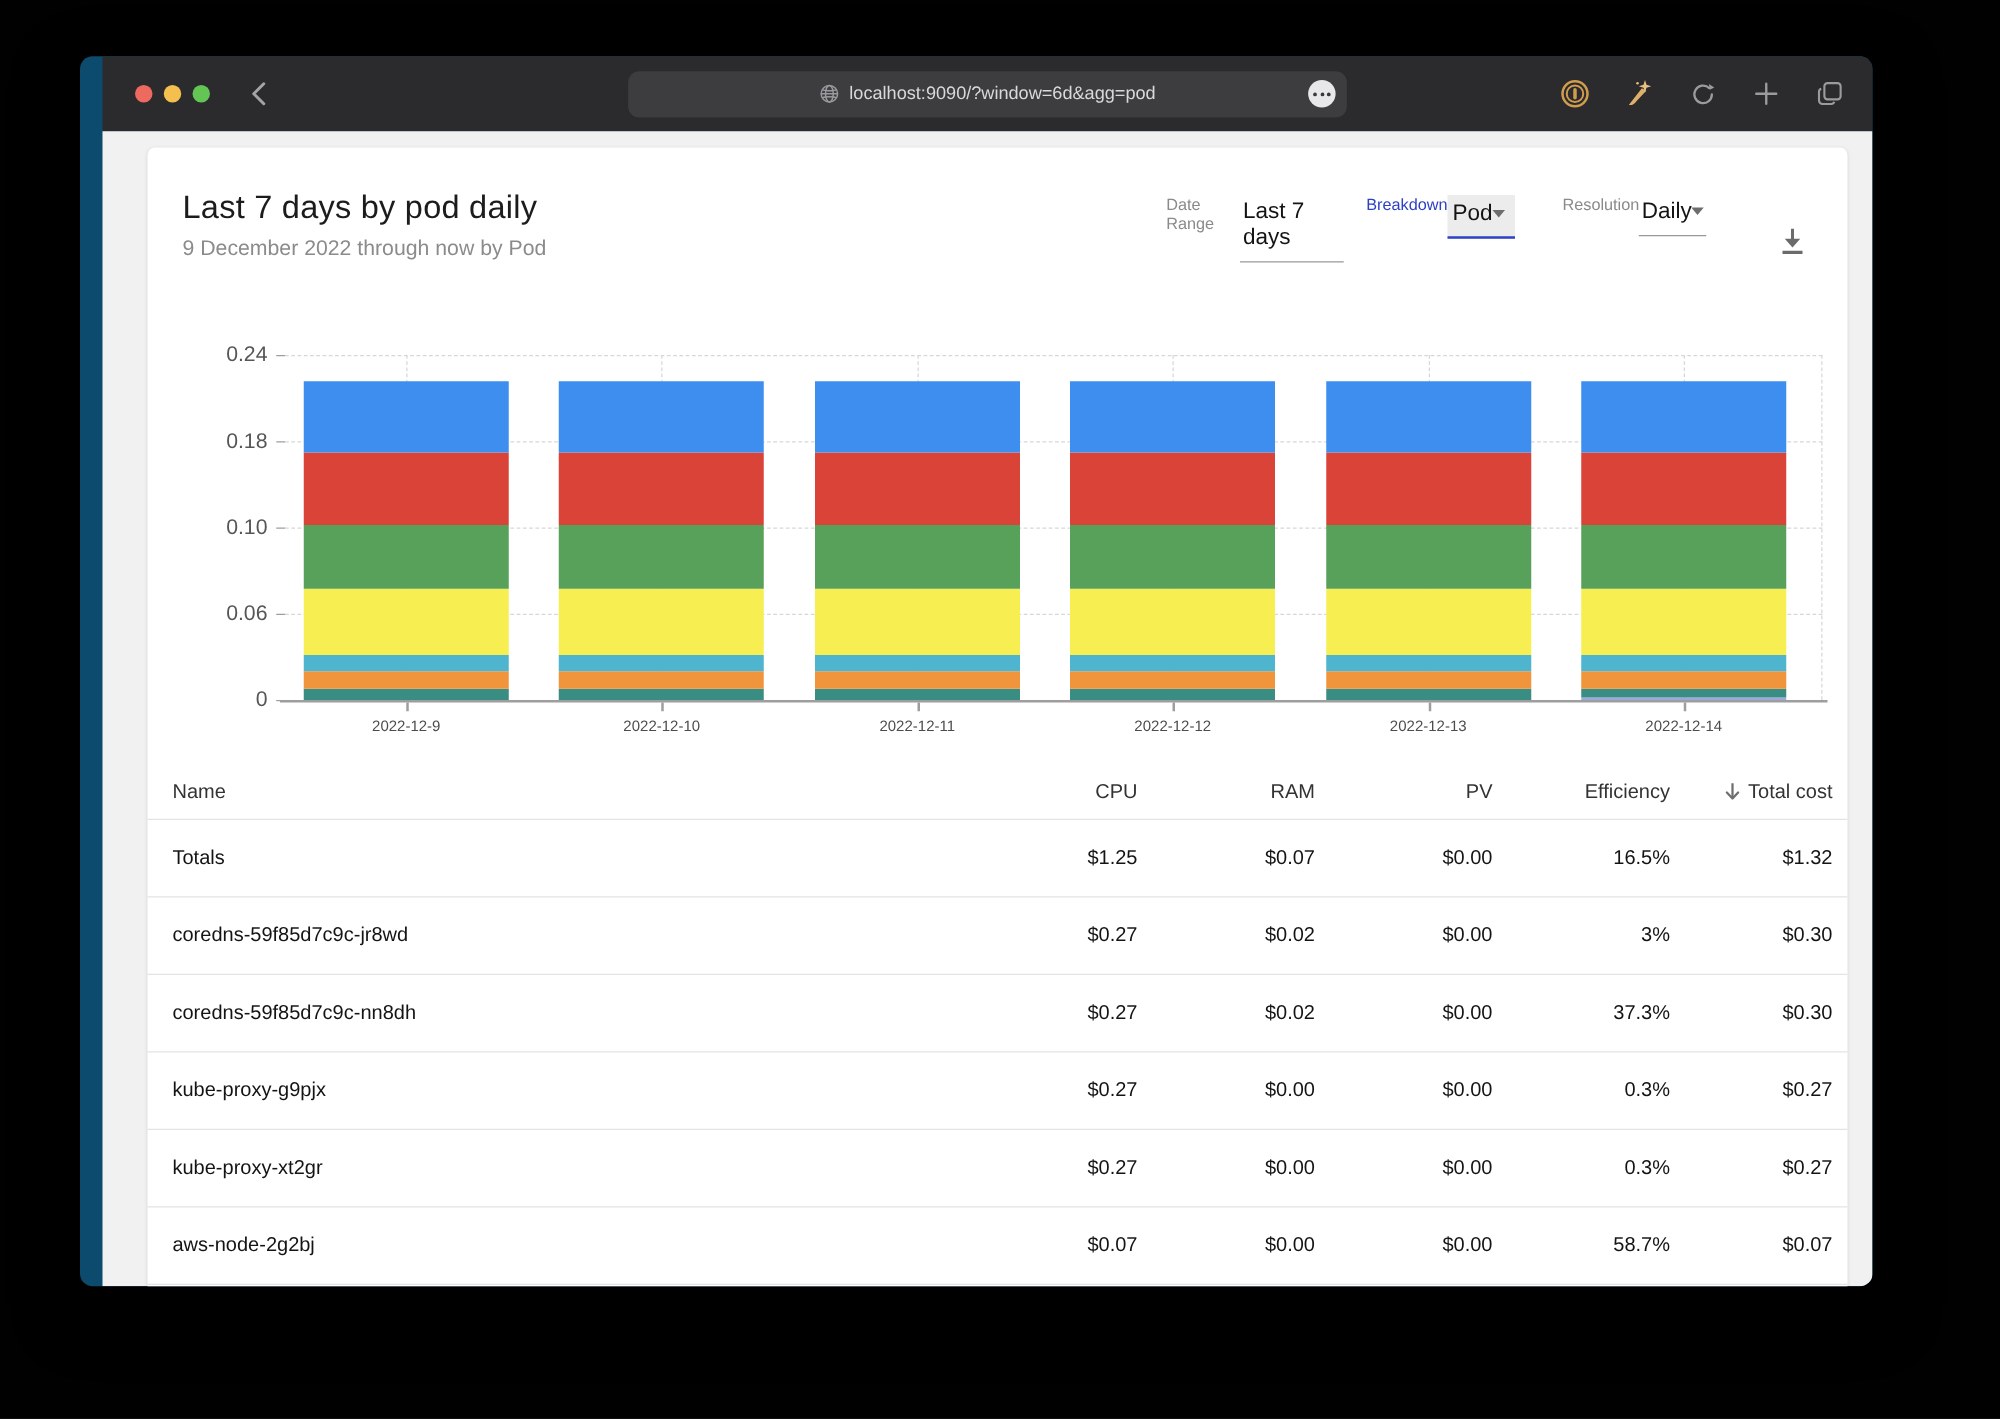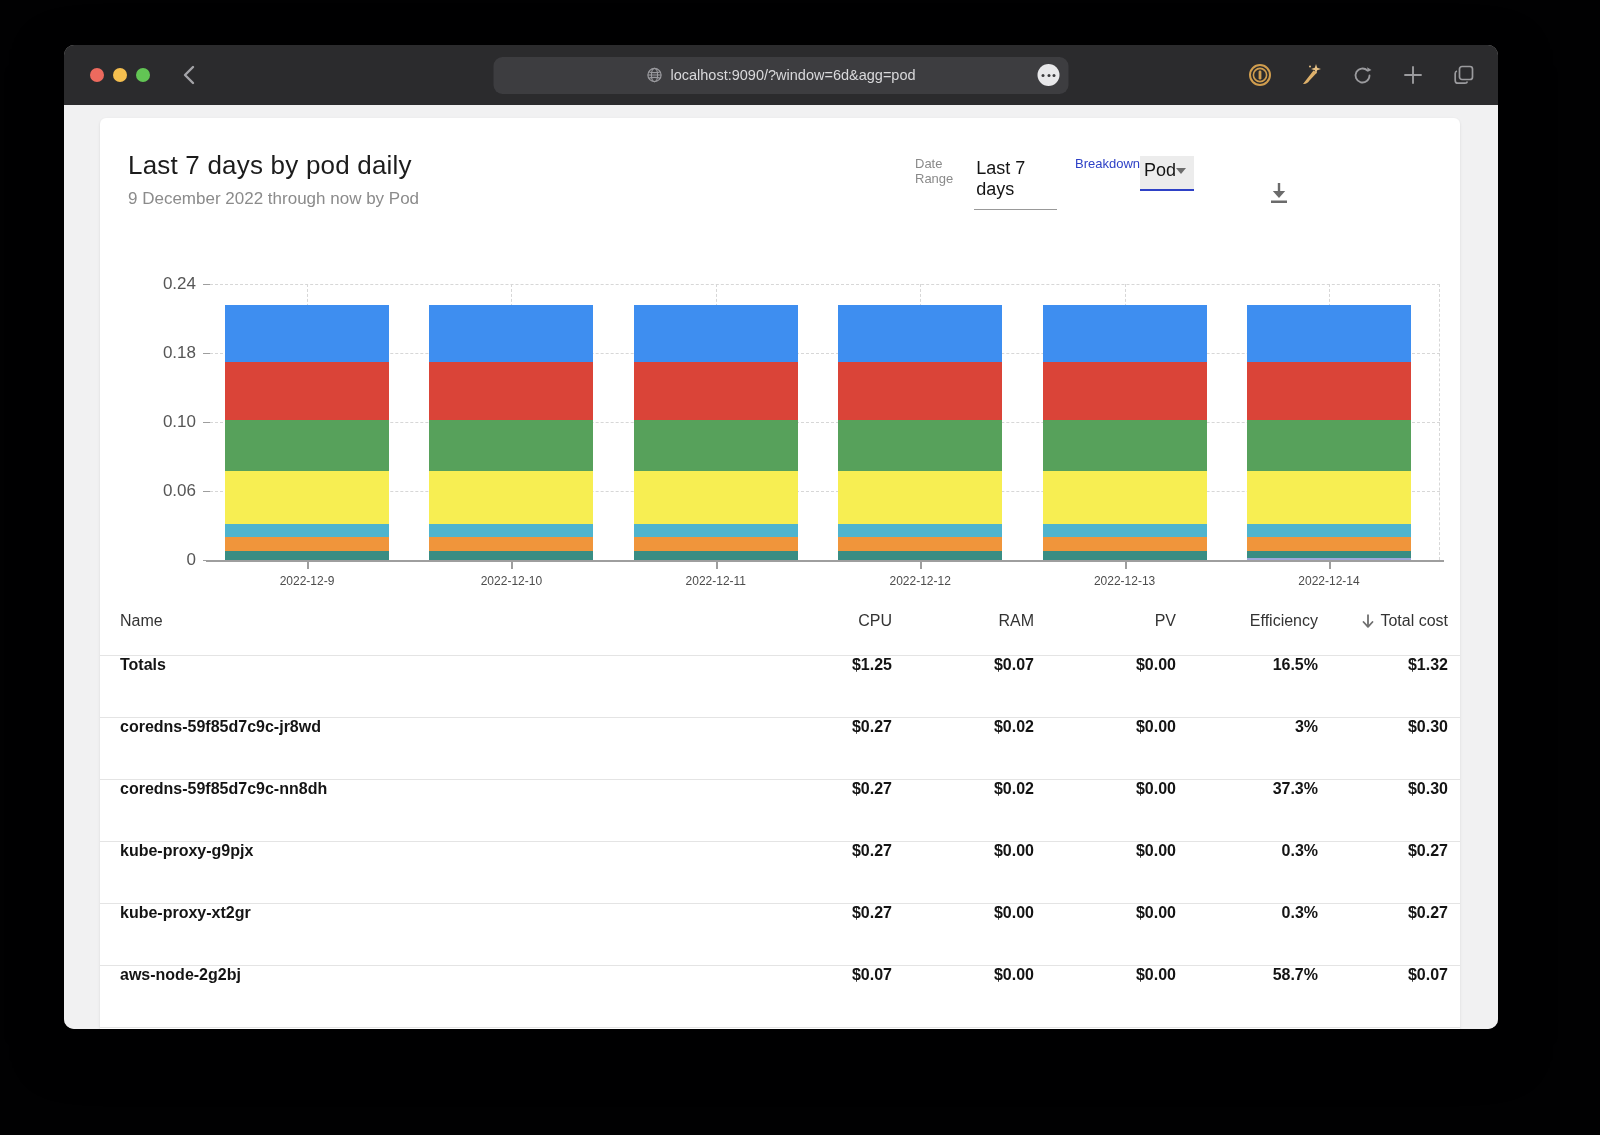--- a/index.html
+++ b/index.html
@@ -1,21 +1,21 @@
 <!DOCTYPE html>
 <html><head>
 <meta charset="utf-8">
 <style>
   * { margin:0; padding:0; box-sizing:border-box; }
   html,body { width:1600px; height:1135px; background:#010102; font-family:"Liberation Sans", sans-serif; overflow:hidden; }
 
   
   .window { position:absolute; left:64px; top:45px; width:1434px; height:984px;
-            border-radius:10px; overflow:hidden; background:#a3a3a3;
-            box-shadow:0 18px 50px rgba(0,0,0,.55); }
+            border-radius:10px; overflow:hidden; background:#0c4a6e;
+            box-shadow:0 18px 50px rgba(0,0,0,.55);padding-left:18px; }
 
   
   .chrome { position:relative; height:60px; background:#2b2b2d; display:flex; align-items:center; }
   .traffic { display:flex; gap:9px; margin-left:26px; }
   .light { width:14px; height:14px; border-radius:50%; }
   .back-btn { margin-left:26px; width:24px; height:24px; display:flex; align-items:center; justify-content:center; cursor:pointer; }
   .url-bar { position:absolute; left:50%; transform:translateX(-50%); width:575px; height:37px;
              background:#3d3d40; border-radius:9px; display:flex; align-items:center; justify-content:center; }
   .url-text { color:#d9d9db; font-size:14.5px; display:flex; align-items:center; gap:8px; }
   .url-more { position:absolute; right:9px; top:50%; transform:translateY(-50%); width:22px; height:22px;
@@ -55,23 +55,23 @@
   .grid-v { position:absolute; top:0; height:276px; border-left:1px dashed #d7d7d7; }
   .baseline { position:absolute; left:106px; top:292px; width:1238px; height:2px; background:#9e9e9e; }
   .y-tick { position:absolute; height:1px; width:7px; background:#9e9e9e; }
   .x-tick { position:absolute; top:294px; height:7px; border-left:2px solid #9e9e9e; }
   .y-label { position:absolute; left:0; width:96px; text-align:right; font-size:17px; color:#565656; }
   .x-label { position:absolute; width:170px; text-align:center; font-size:12px; color:#4c4c4c; top:306px; }
   .bar-seg { position:absolute; width:164px; }
 
   
   .cost-table { position:absolute; left:0; top:494px; width:1360px; }
-  .t-row { display:flex; align-items:flex-start; }
+  .t-row { display:flex; align-items:center; }
   .t-head { height:44px; border-bottom:1px solid #e4e4e4; }
-  .t-body-row { height:62px; border-bottom:1px solid #e4e4e4; cursor:pointer;font-weight:bold; }
+  .t-body-row { height:62px; border-bottom:1px solid #e4e4e4; cursor:pointer; }
   .t-cell { font-size:16px; color:#141414; }
   .t-head .t-cell { color:#333; cursor:pointer; }
   .c-name { flex:1; padding-left:20px; text-align:left; }
   .c-num { width:142px; text-align:right; }
   .c-last { padding-right:12px; }
   .sort-arrow { display:inline-block; vertical-align:-3px; margin-right:5px; }
 </style>
 </head>
 <body>
 
@@ -158,20 +158,27 @@
         <div class="field f-date">
           <span class="field-label">Date Range</span>
           <span class="field-value">
               <span>Last 7 days</span>
             </span>
         </div>
         <div class="field f-break">
           <span class="field-label">Breakdown</span>
           <span class="field-value">
               <span>Pod</span>
+              <span class="caret"></span>
+            </span>
+        </div>
+        <div class="field f-res">
+          <span class="field-label">Resolution</span>
+          <span class="field-value">
+              <span>Daily</span>
               <span class="caret"></span>
             </span>
         </div>
         <div class="download-btn">
           <svg width="22" height="24" viewBox="0 0 22 24">
             <line x1="11" y1="2" x2="11" y2="13" stroke="#6b6b6b" stroke-width="2.4"></line>
             <polygon points="4.8,10 17.2,10 11,17" fill="#6b6b6b"></polygon>
             <line x1="3" y1="20.8" x2="19" y2="20.8" stroke="#6b6b6b" stroke-width="2.6"></line>
           </svg>
         </div>

